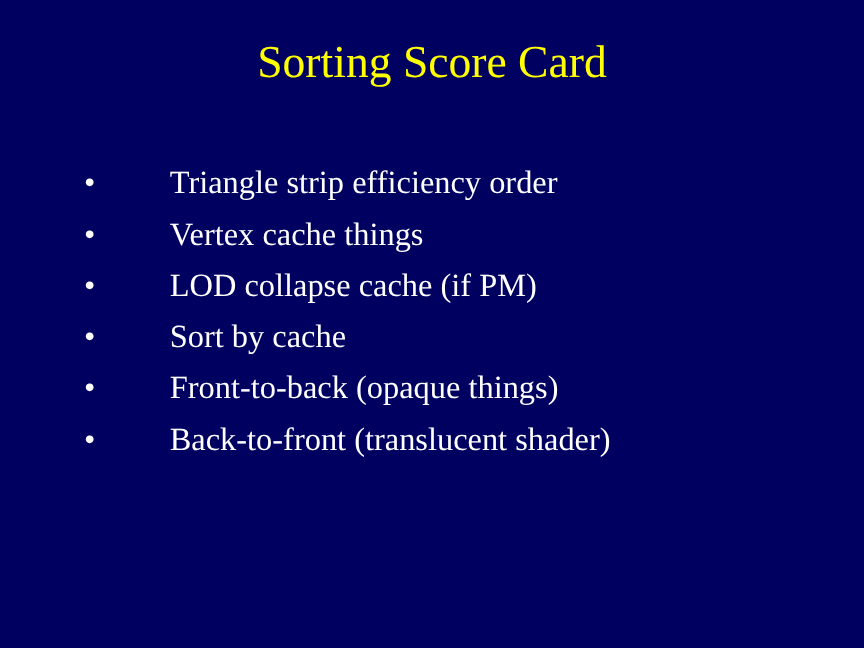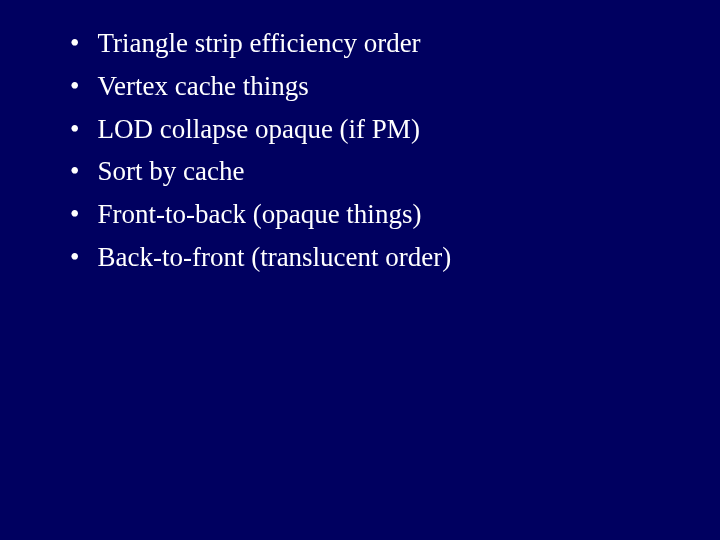--- a/index.html
+++ b/index.html
@@ -38,45 +38,47 @@
       margin-bottom: 5px;
       display: flex;
       align-items: flex-start;
     }
     .bullet-dot {
       margin-right: 18px;
       flex-shrink: 0;
     }
     .bullet-text {
       flex: 1;
+      margin-left: 44px;
     }
   </style>
 </head>
 <body>
 
 <div class="slide">
+  <h1 class="title">Sorting Score Card</h1>
   <ul class="bullet-list">
     <li class="bullet-item">
       <span class="bullet-dot">•</span>
       <span class="bullet-text">Triangle strip efficiency order</span>
     </li>
     <li class="bullet-item">
       <span class="bullet-dot">•</span>
       <span class="bullet-text">Vertex cache things</span>
     </li>
     <li class="bullet-item">
       <span class="bullet-dot">•</span>
-      <span class="bullet-text">LOD collapse opaque (if PM)</span>
+      <span class="bullet-text">LOD collapse cache (if PM)</span>
     </li>
     <li class="bullet-item">
       <span class="bullet-dot">•</span>
       <span class="bullet-text">Sort by cache</span>
     </li>
     <li class="bullet-item">
       <span class="bullet-dot">•</span>
       <span class="bullet-text">Front-to-back (opaque things)</span>
     </li>
     <li class="bullet-item">
       <span class="bullet-dot">•</span>
-      <span class="bullet-text">Back-to-front (translucent order)</span>
+      <span class="bullet-text">Back-to-front (translucent shader)</span>
     </li>
   </ul>
 </div>
 
 </body></html>

